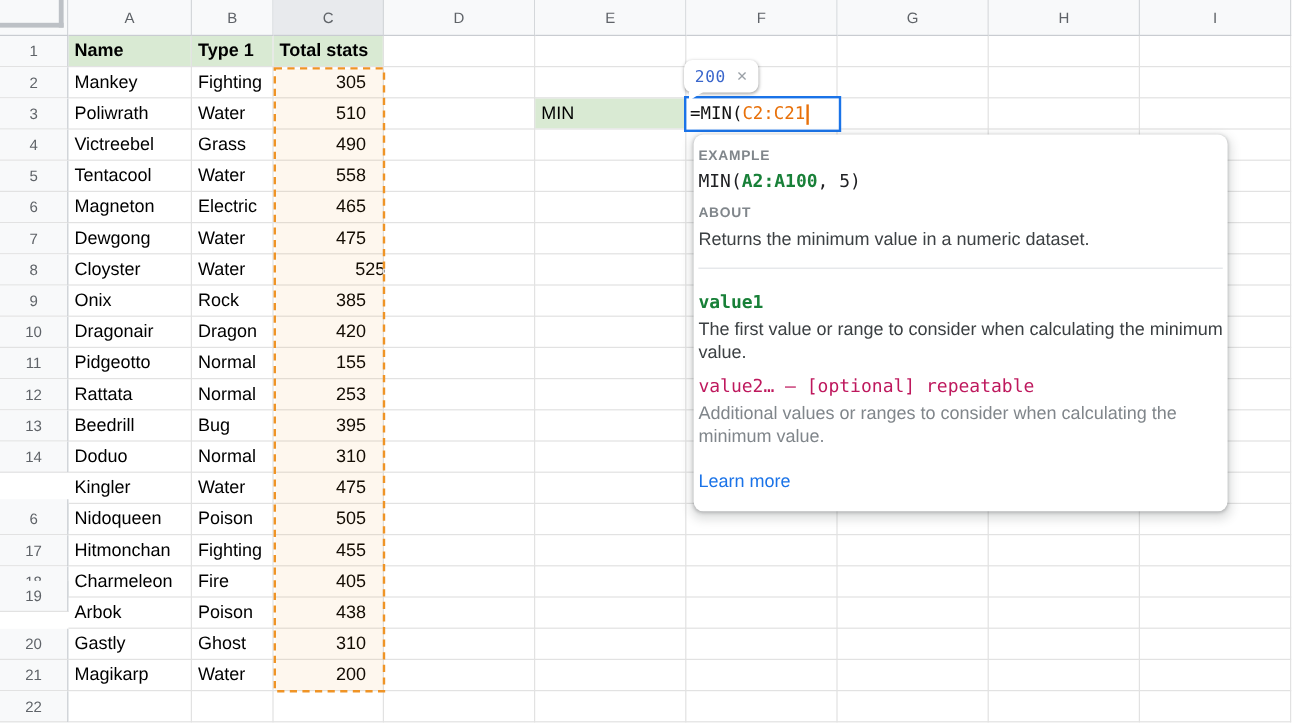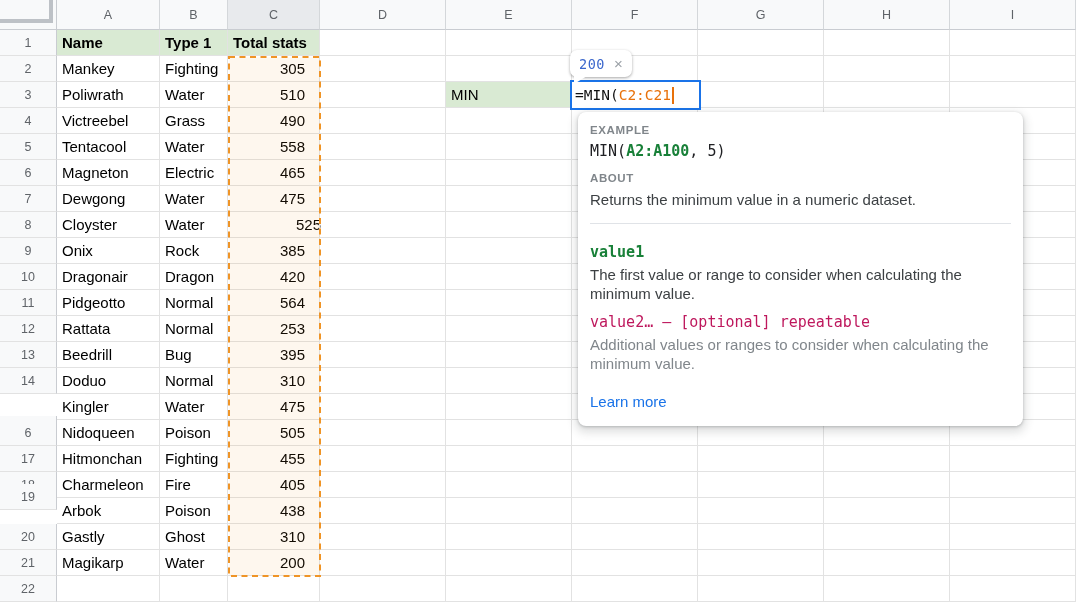--- a/index.html
+++ b/index.html
@@ -50,21 +50,21 @@
 
   
   .popup { position:absolute; left:578px; top:112px; width:445px; background:#fff; border-radius:8px;
           box-shadow:0 1px 3px rgba(60,64,67,0.3), 0 4px 8px 3px rgba(60,64,67,0.15); z-index:7; }
   .popup-header { display:flex; align-items:center; justify-content:space-between;
           height:40px; padding:0 14px 0 12px; border-bottom:1px solid #e0e3e7; }
   .sig { font-family:"DejaVu Sans Mono", monospace; font-size:15px; color:#202124; }
   .green-hl { color:var(--fn-green); font-weight:bold; }
   .popup-actions { display:flex; align-items:center; gap:16px; }
   .icon-btn { cursor:pointer; display:flex; align-items:center; }
-  .popup-body { padding:12px 12px 15px; }
+  .popup-body { padding:12px 4px 15px; }
   .section-label { color:#80868b; font-size:11.5px; font-weight:bold; letter-spacing:0.6px; }
   .code { font-family:"DejaVu Sans Mono", monospace; font-size:15px; color:#202124; margin:6px 0 12px; }
   .about-text { font-size:15px; color:#3c4043; margin:7px 0 15px; }
   .divider { border:none; border-top:1px solid #e0e3e7; margin:0 0 19px; }
   .param-name { font-family:"DejaVu Sans Mono", monospace; font-size:15px; font-weight:bold;
           color:var(--fn-green); margin-bottom:4px; }
   .param-name.muted { color:#be185d; font-weight:normal; }
   .param-desc { font-size:15px; color:#3c4043; line-height:19px; margin-bottom:10px; }
   .param-desc.muted { color:#80868b; }
   .learn-more { display:inline-block; color:var(--link-blue); font-size:15px; text-decoration:none;
@@ -140,21 +140,21 @@
       <div class="cell" style="left: 160px; top: 212px; width: 67px; height: 25px;">Water</div>
       <div class="cell num" style="left: 244px; top: 212px; width: 91px; height: 25px; text-align: center;">525</div>
       <div class="cell" style="left: 57px; top: 238px; width: 102px; height: 25px;">Onix</div>
       <div class="cell" style="left: 160px; top: 238px; width: 67px; height: 25px;">Rock</div>
       <div class="cell num" style="left: 228px; top: 238px; width: 91px; height: 25px;">385</div>
       <div class="cell" style="left: 57px; top: 264px; width: 102px; height: 25px;">Dragonair</div>
       <div class="cell" style="left: 160px; top: 264px; width: 67px; height: 25px;">Dragon</div>
       <div class="cell num" style="left: 228px; top: 264px; width: 91px; height: 25px;">420</div>
       <div class="cell" style="left: 57px; top: 290px; width: 102px; height: 25px;">Pidgeotto</div>
       <div class="cell" style="left: 160px; top: 290px; width: 67px; height: 25px;">Normal</div>
-      <div class="cell num" style="left: 228px; top: 290px; width: 91px; height: 25px;">564</div>
+      <div class="cell num" style="left: 228px; top: 290px; width: 91px; height: 25px;">155</div>
       <div class="cell" style="left: 57px; top: 316px; width: 102px; height: 25px;">Rattata</div>
       <div class="cell" style="left: 160px; top: 316px; width: 67px; height: 25px;">Normal</div>
       <div class="cell num" style="left: 228px; top: 316px; width: 91px; height: 25px;">253</div>
       <div class="cell" style="left: 57px; top: 342px; width: 102px; height: 25px;">Beedrill</div>
       <div class="cell" style="left: 160px; top: 342px; width: 67px; height: 25px;">Bug</div>
       <div class="cell num" style="left: 228px; top: 342px; width: 91px; height: 25px;">395</div>
       <div class="cell" style="left: 57px; top: 368px; width: 102px; height: 25px;">Doduo</div>
       <div class="cell" style="left: 160px; top: 368px; width: 67px; height: 25px;">Normal</div>
       <div class="cell num" style="left: 228px; top: 368px; width: 91px; height: 25px;">310</div>
       <div class="cell" style="left: 57px; top: 394px; width: 102px; height: 25px;">Kingler</div>

